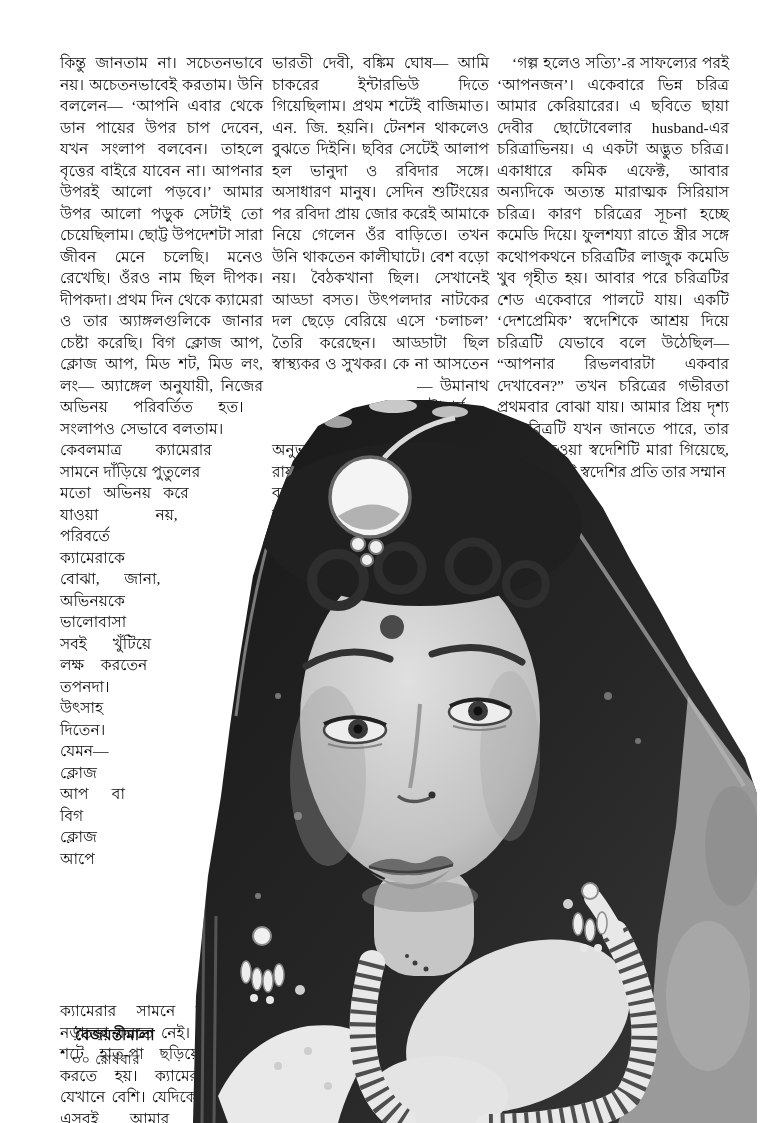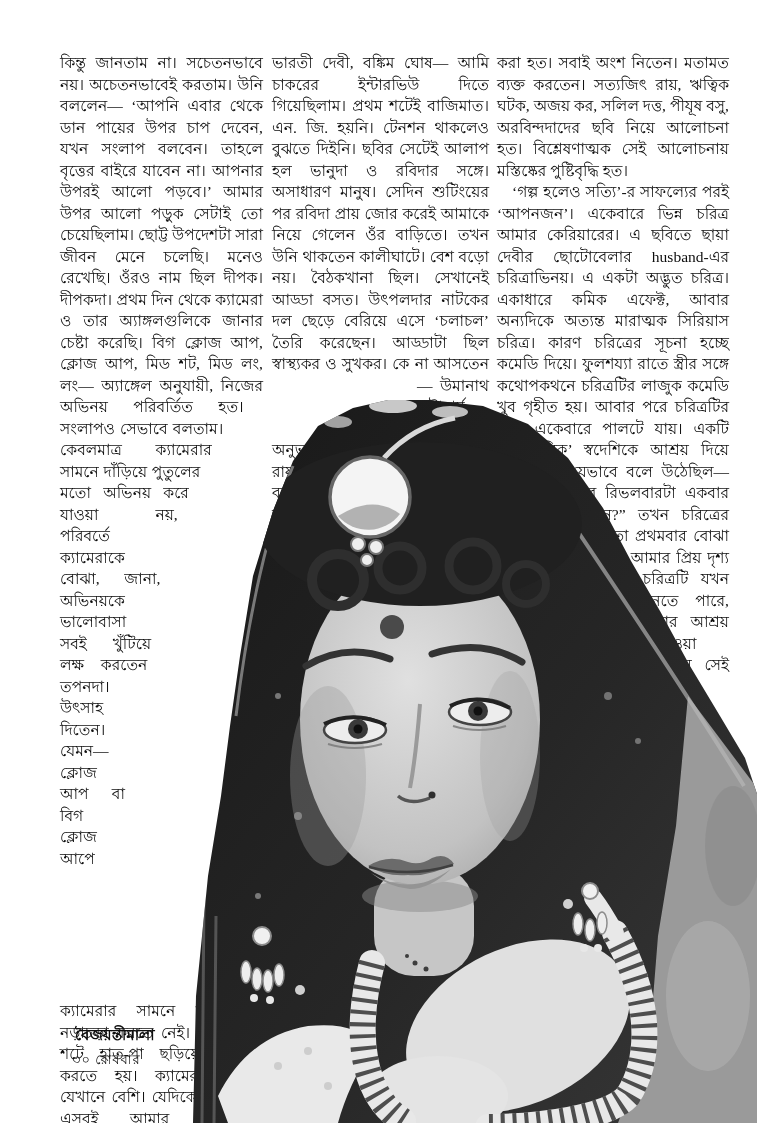--- a/index.html
+++ b/index.html
@@ -52,21 +52,20 @@
 
   </div>
 
   <div class="col col2">
     <div class="wrap wrap-c2"></div>
     <p>ভারতী দেবী, বঙ্কিম ঘোষ— আমি চাকরের ইন্টারভিউ দিতে গিয়েছিলাম। প্রথম শটেই বাজিমাত। এন. জি. হয়নি। টেনশন থাকলেও বুঝতে দিইনি। ছবির সেটেই আলাপ হল ভানুদা ও রবিদার সঙ্গে। অসাধারণ মানুষ। সেদিন শুটিংয়ের পর রবিদা প্রায় জোর করেই আমাকে নিয়ে গেলেন ওঁর বাড়িতে। তখন উনি থাকতেন কালীঘাটে। বেশ বড়ো নয়। বৈঠকখানা ছিল। সেখানেই আড্ডা বসত। উৎপলদার নাটকের দল ছেড়ে বেরিয়ে এসে ‘চলাচল’ তৈরি করেছেন। আড্ডাটা ছিল স্বাস্থ্যকর ও সুখকর। কে না আসতেন— উমানাথ ভট্টাচার্য, সমরেশদা, অনুভাদি তো থাকতেনই। ড. বারীন রায়, সৌম্যেন্দু রায়, রবি বন্দ্যোপাধ্যায়। বেশিরভাগ আলোচনা হত নাটক নিয়ে। তখনকার দিনে সিরিয়াস, ভালো লাগা ছবির বিষয়, অভিনয়, আঙ্গিক নিয়ে আলোচনা</p>
   </div>
 
   <div class="col col3">
     <div class="wrap wrap-c3"></div>
-    <p>করা হত। সবাই অংশ নিতেন। মতামত ব্যক্ত করতেন। সত্যজিৎ রায়, ঋত্বিক ঘটক, অজয় কর, সলিল দত্ত, পীযূষ বসু, অরবিন্দদাদের ছবি নিয়ে আলোচনা হত। বিশ্লেষণাত্মক সেই আলোচনায় মস্তিষ্কের পুষ্টিবৃদ্ধি হত।</p>
     <p class="indent">‘গল্প হলেও সত্যি’-র সাফল্যের পরই ‘আপনজন’। একেবারে ভিন্ন চরিত্র আমার কেরিয়ারের। এ ছবিতে ছায়া দেবীর ছোটোবেলার husband-এর চরিত্রাভিনয়। এ একটা অদ্ভুত চরিত্র। একাধারে কমিক এফেক্ট, আবার অন্যদিকে অত্যন্ত মারাত্মক সিরিয়াস চরিত্র। কারণ চরিত্রের সূচনা হচ্ছে কমেডি দিয়ে। ফুলশয্যা রাতে স্ত্রীর সঙ্গে কথোপকথনে চরিত্রটির লাজুক কমেডি খুব গৃহীত হয়। আবার পরে চরিত্রটির শেড একেবারে পালটে যায়। একটি ‘দেশপ্রেমিক’ স্বদেশিকে আশ্রয় দিয়ে চরিত্রটি যেভাবে বলে উঠেছিল— “আপনার রিভলবারটা একবার দেখাবেন?” তখন চরিত্রের গভীরতা প্রথমবার বোঝা যায়। আমার প্রিয় দৃশ্য— চরিত্রটি যখন জানতে পারে, তার আশ্রয় দেওয়া স্বদেশিটি মারা গিয়েছে, তখন সেই স্বদেশির প্রতি তার সম্মান</p>
   </div>
 
   <svg class="photo" viewBox="0 0 572 727" xmlns="http://www.w3.org/2000/svg" aria-hidden="true">
     <defs>
       <radialGradient id="faceGrad" cx="45%" cy="38%" r="75%">
         <stop offset="0%" stop-color="#e0e0e0"></stop>
         <stop offset="70%" stop-color="#c2c2c2"></stop>
         <stop offset="100%" stop-color="#a6a6a6"></stop>
       </radialGradient>

